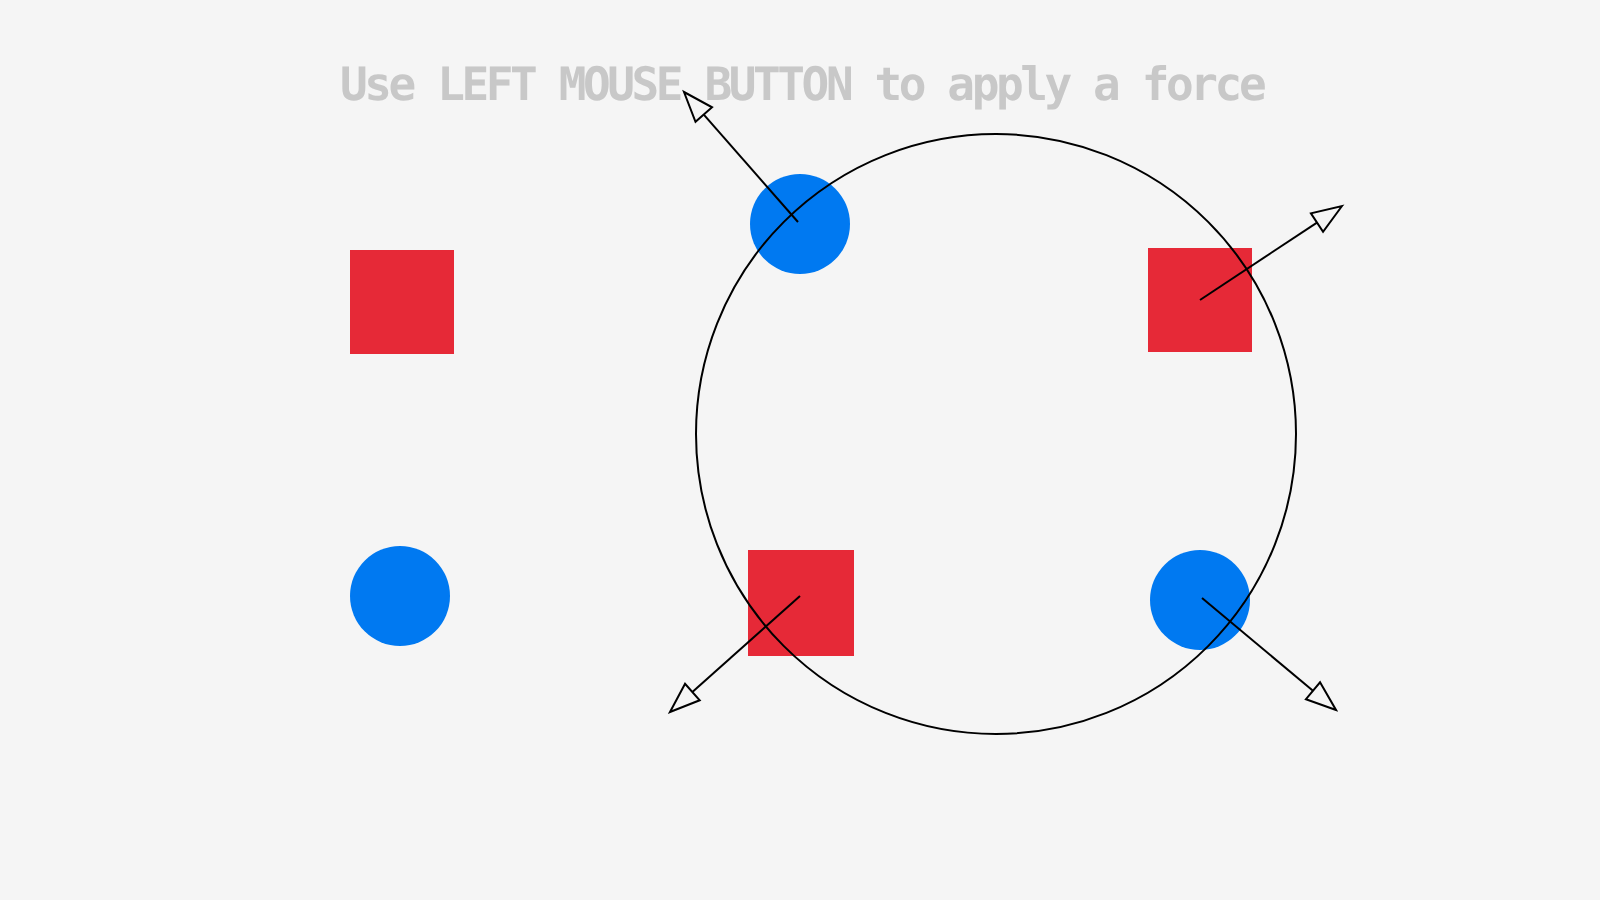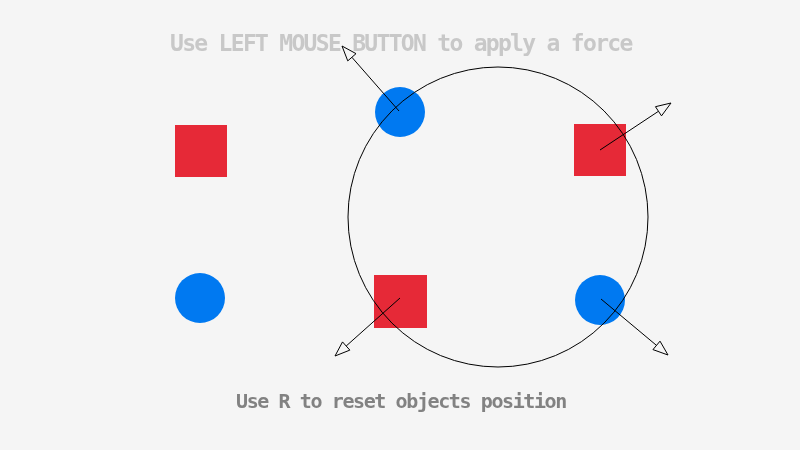--- a/index.html
+++ b/index.html
@@ -68,14 +68,13 @@
       <g>
         <line x1="400" y1="298" x2="346.1921195192531" y2="346.01318565974344" stroke="#000000" stroke-width="1"></line>
         <polygon points="335,356 342.53028759449234,341.90940850268396 349.85395144401383,350.1169628168029" fill="#F5F5F5" stroke="#000000" stroke-width="1"></polygon>
       </g>
       <g>
         <line x1="601" y1="299" x2="656.4907734802913" y2="345.38034798352703" stroke="#000000" stroke-width="1"></line>
         <polygon points="668,355 652.9635677409178,349.60039770742026 660.0179792196648,341.1602982596338" fill="#F5F5F5" stroke="#000000" stroke-width="1"></polygon>
       </g>
     </svg>
 
-  <div id="instruction-secondary" class="instruction" style="color: rgb(130, 130, 130);">Use R to reset objects position</div>
 </div>
 
 </body></html>

